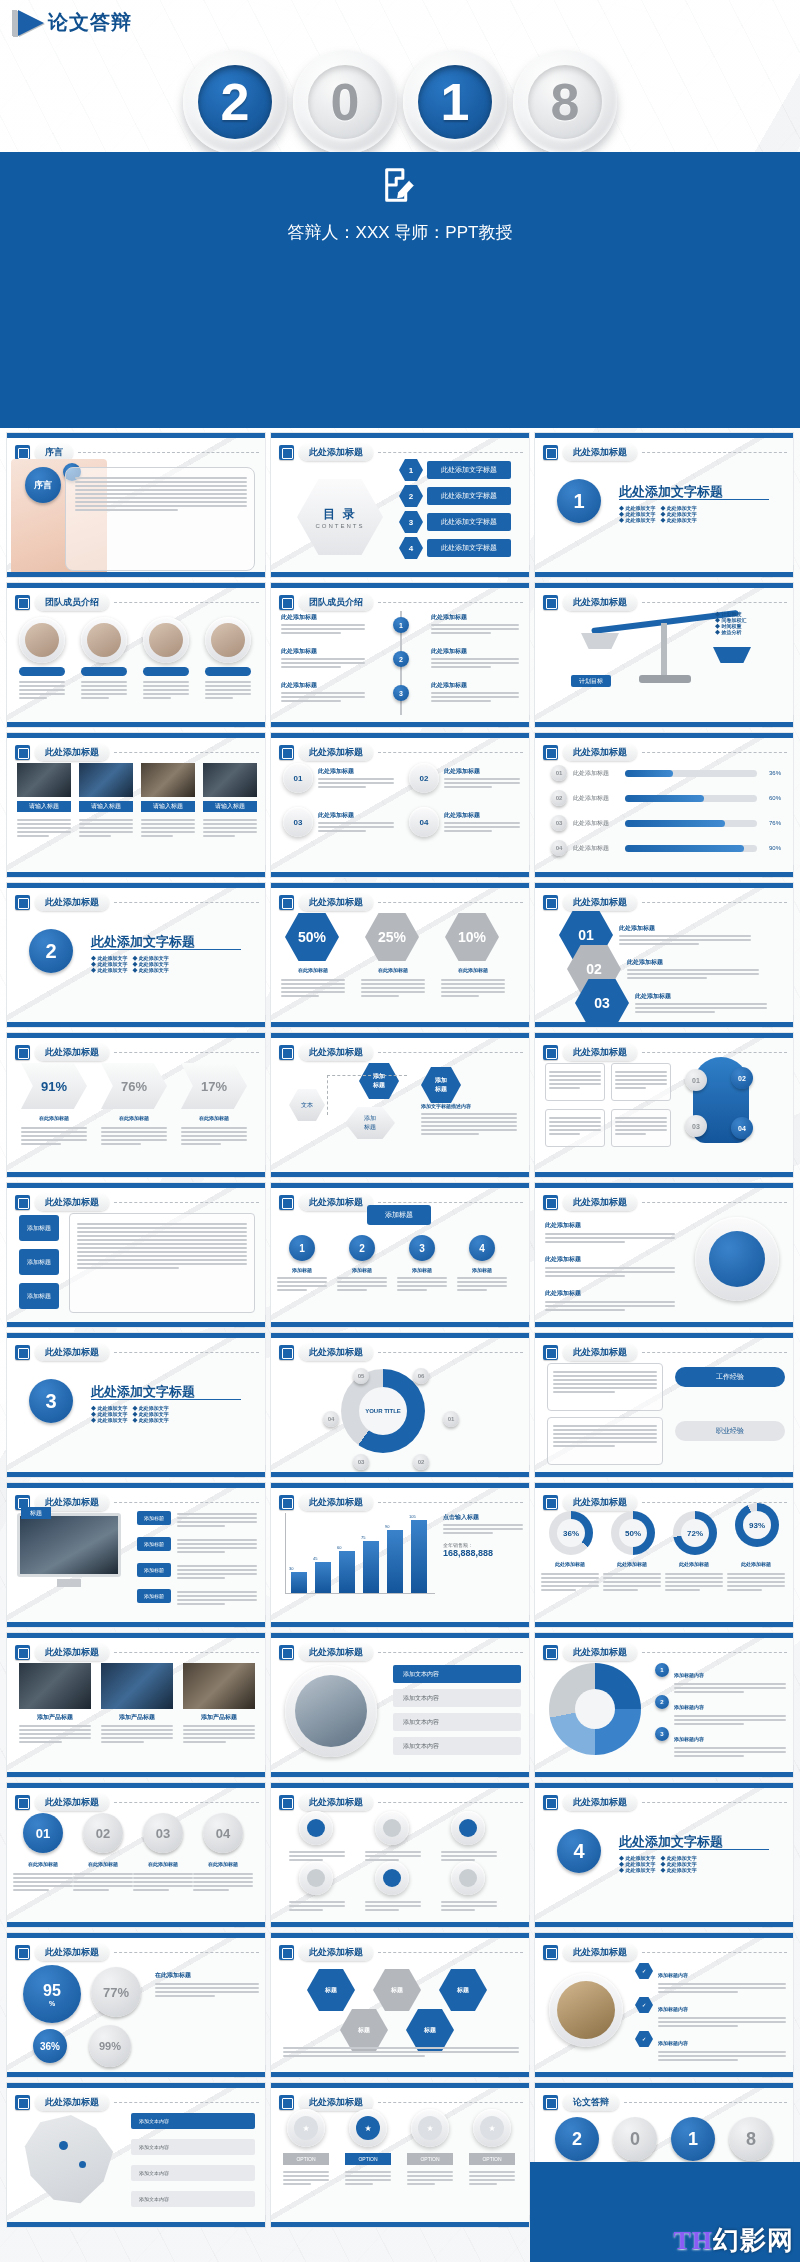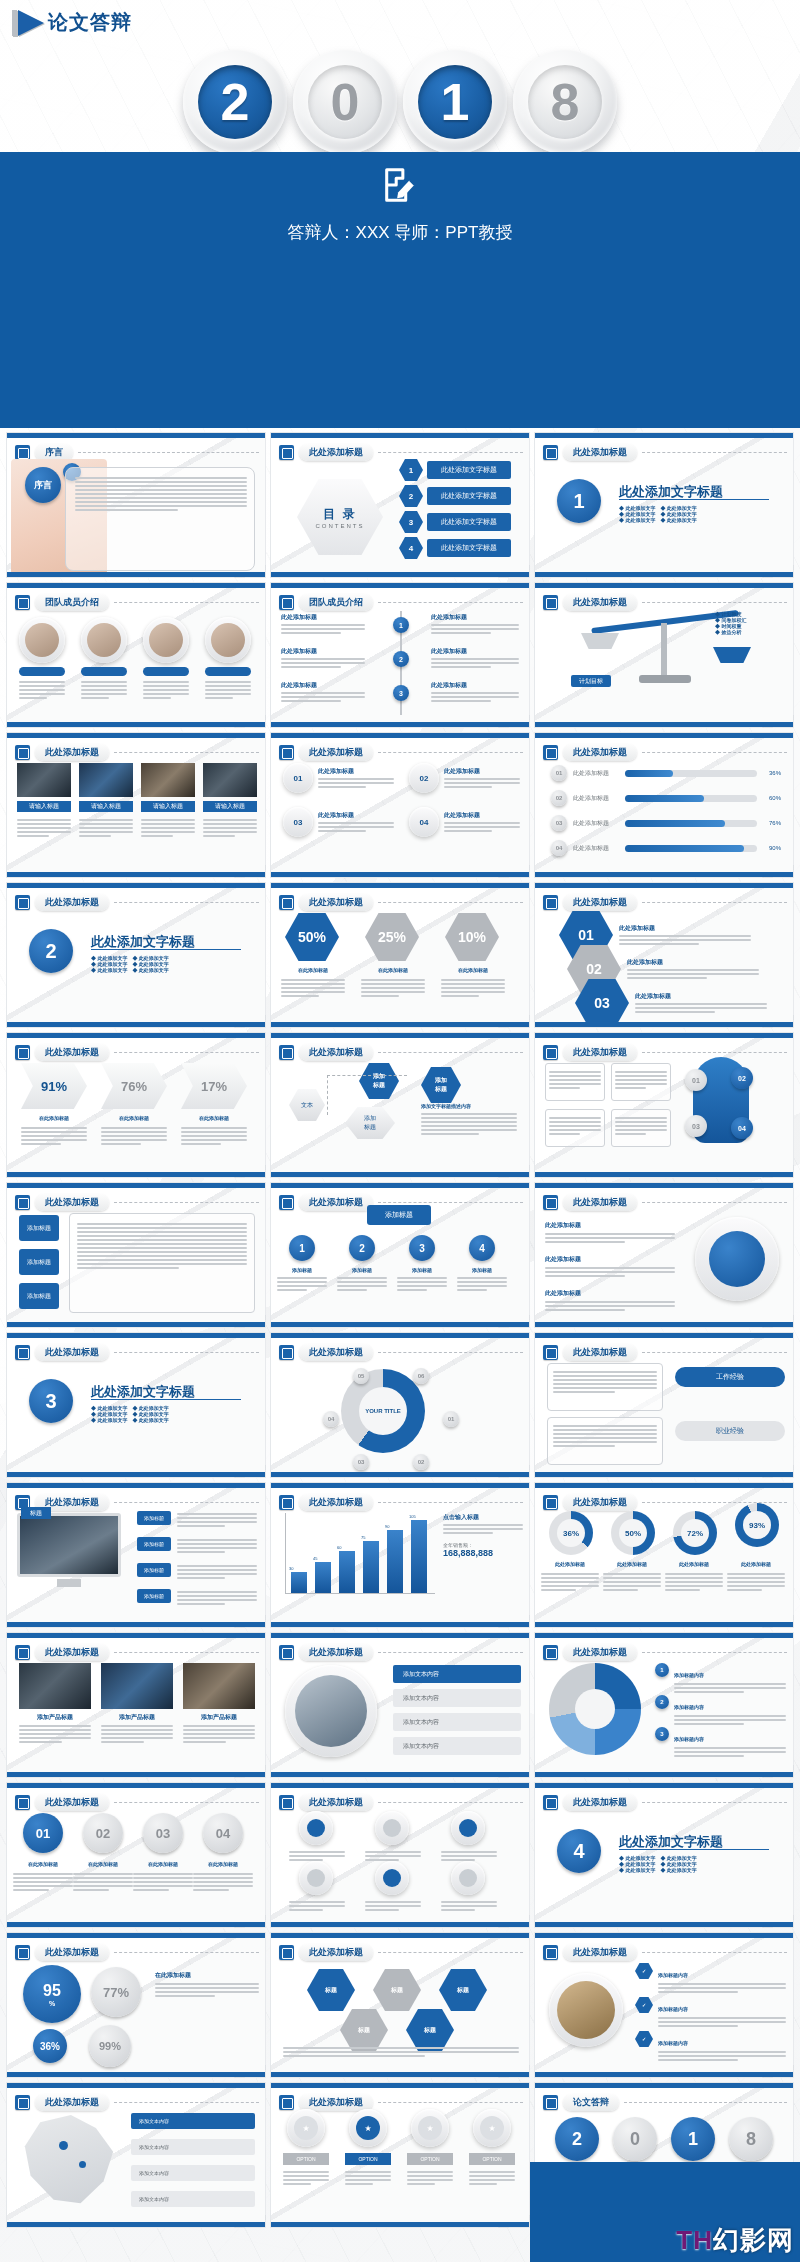--- a/index.html
+++ b/index.html
@@ -158,21 +158,21 @@
   }
   .photo.b{ background:linear-gradient(135deg,#1e3550,#3f6a95 50%,#16293d); }
   .photo.c{ background:linear-gradient(135deg,#4a4136,#8a7c6a 50%,#2e2922); }
 
   
   .wm{
     position:absolute; right:6px; bottom:4px; z-index:20;
     font-size:26px; font-weight:bold; color:#1b63aa; letter-spacing:1px;
     text-shadow:0 1px 2px rgba(255,255,255,.9);
   }
-  .wm .th{ color:#701a75; }
+  .wm .th{ color:#8b5cf6;font-family:Liberation Serif, serif; }
   .wm .cn{ color:#ffffff; text-shadow:0 0 3px rgba(0,0,0,.55); }
 
   
   .bluepanel{ position:absolute; right:0; bottom:0; width:270px; height:100px; background:#115ba2; z-index:10;}
 </style>
 </head>
 <body>
 
 <div class="poly-bg"></div>
 

